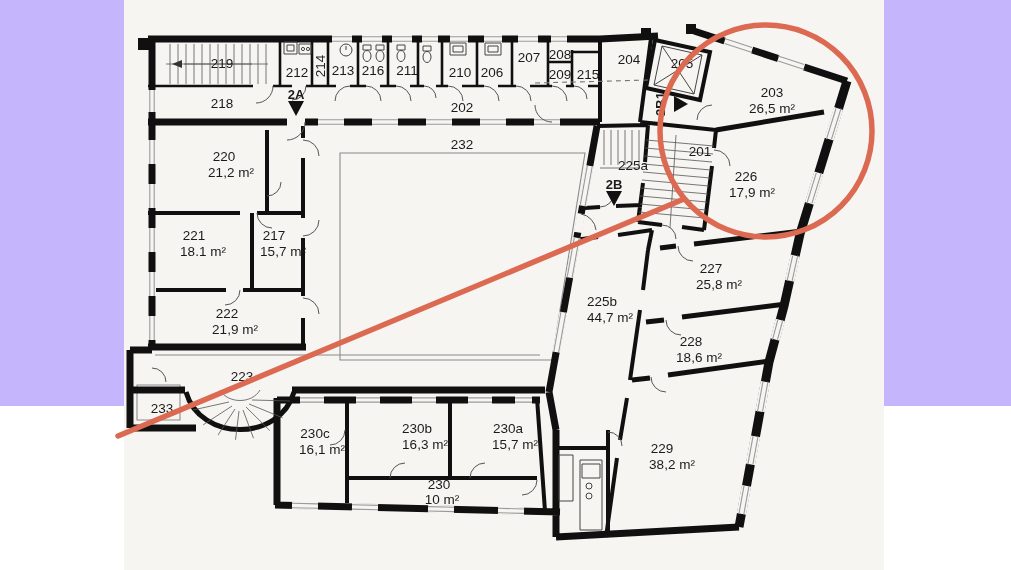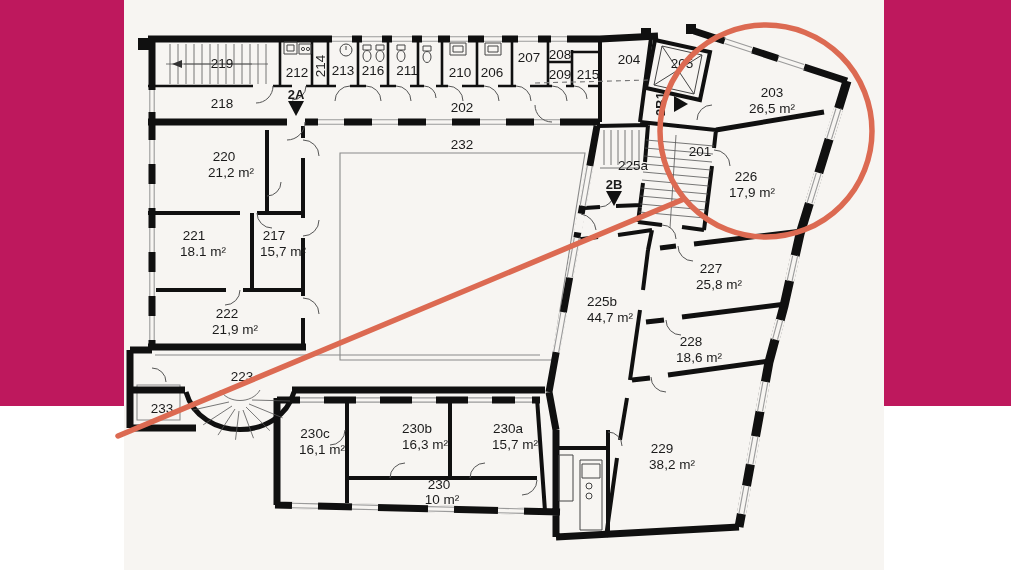--- a/index.html
+++ b/index.html
@@ -1,16 +1,16 @@
 <!DOCTYPE html>
 <html><head>
 <meta charset="utf-8">
 <style>
   html,body{margin:0;padding:0;background:#ffffff;width:1011px;height:570px;overflow:hidden;}
-  .canvas{position:relative;width:1011px;height:406px;background:#be185d;}
+  .canvas{position:relative;width:1011px;height:406px;background:#c4b5fd;}
   svg{display:block;}
   svg text{font-family:"Liberation Sans","DejaVu Sans",sans-serif;fill:#1b1b1b;}
   .num{font-size:13.5px;}
   .area{font-size:13.5px;}
   .marker{font-size:13px;font-weight:700;}
   .wall-outer{stroke:#101010;stroke-width:7;fill:none;}
   .wall-heavy{stroke:#101010;stroke-width:9;fill:none;}
   .wall-inner{stroke:#101010;stroke-width:4;fill:none;}
   .wall-part{stroke:#101010;stroke-width:2.6;fill:none;}
   .thin{stroke:#8a8a8a;stroke-width:1.1;fill:none;}

